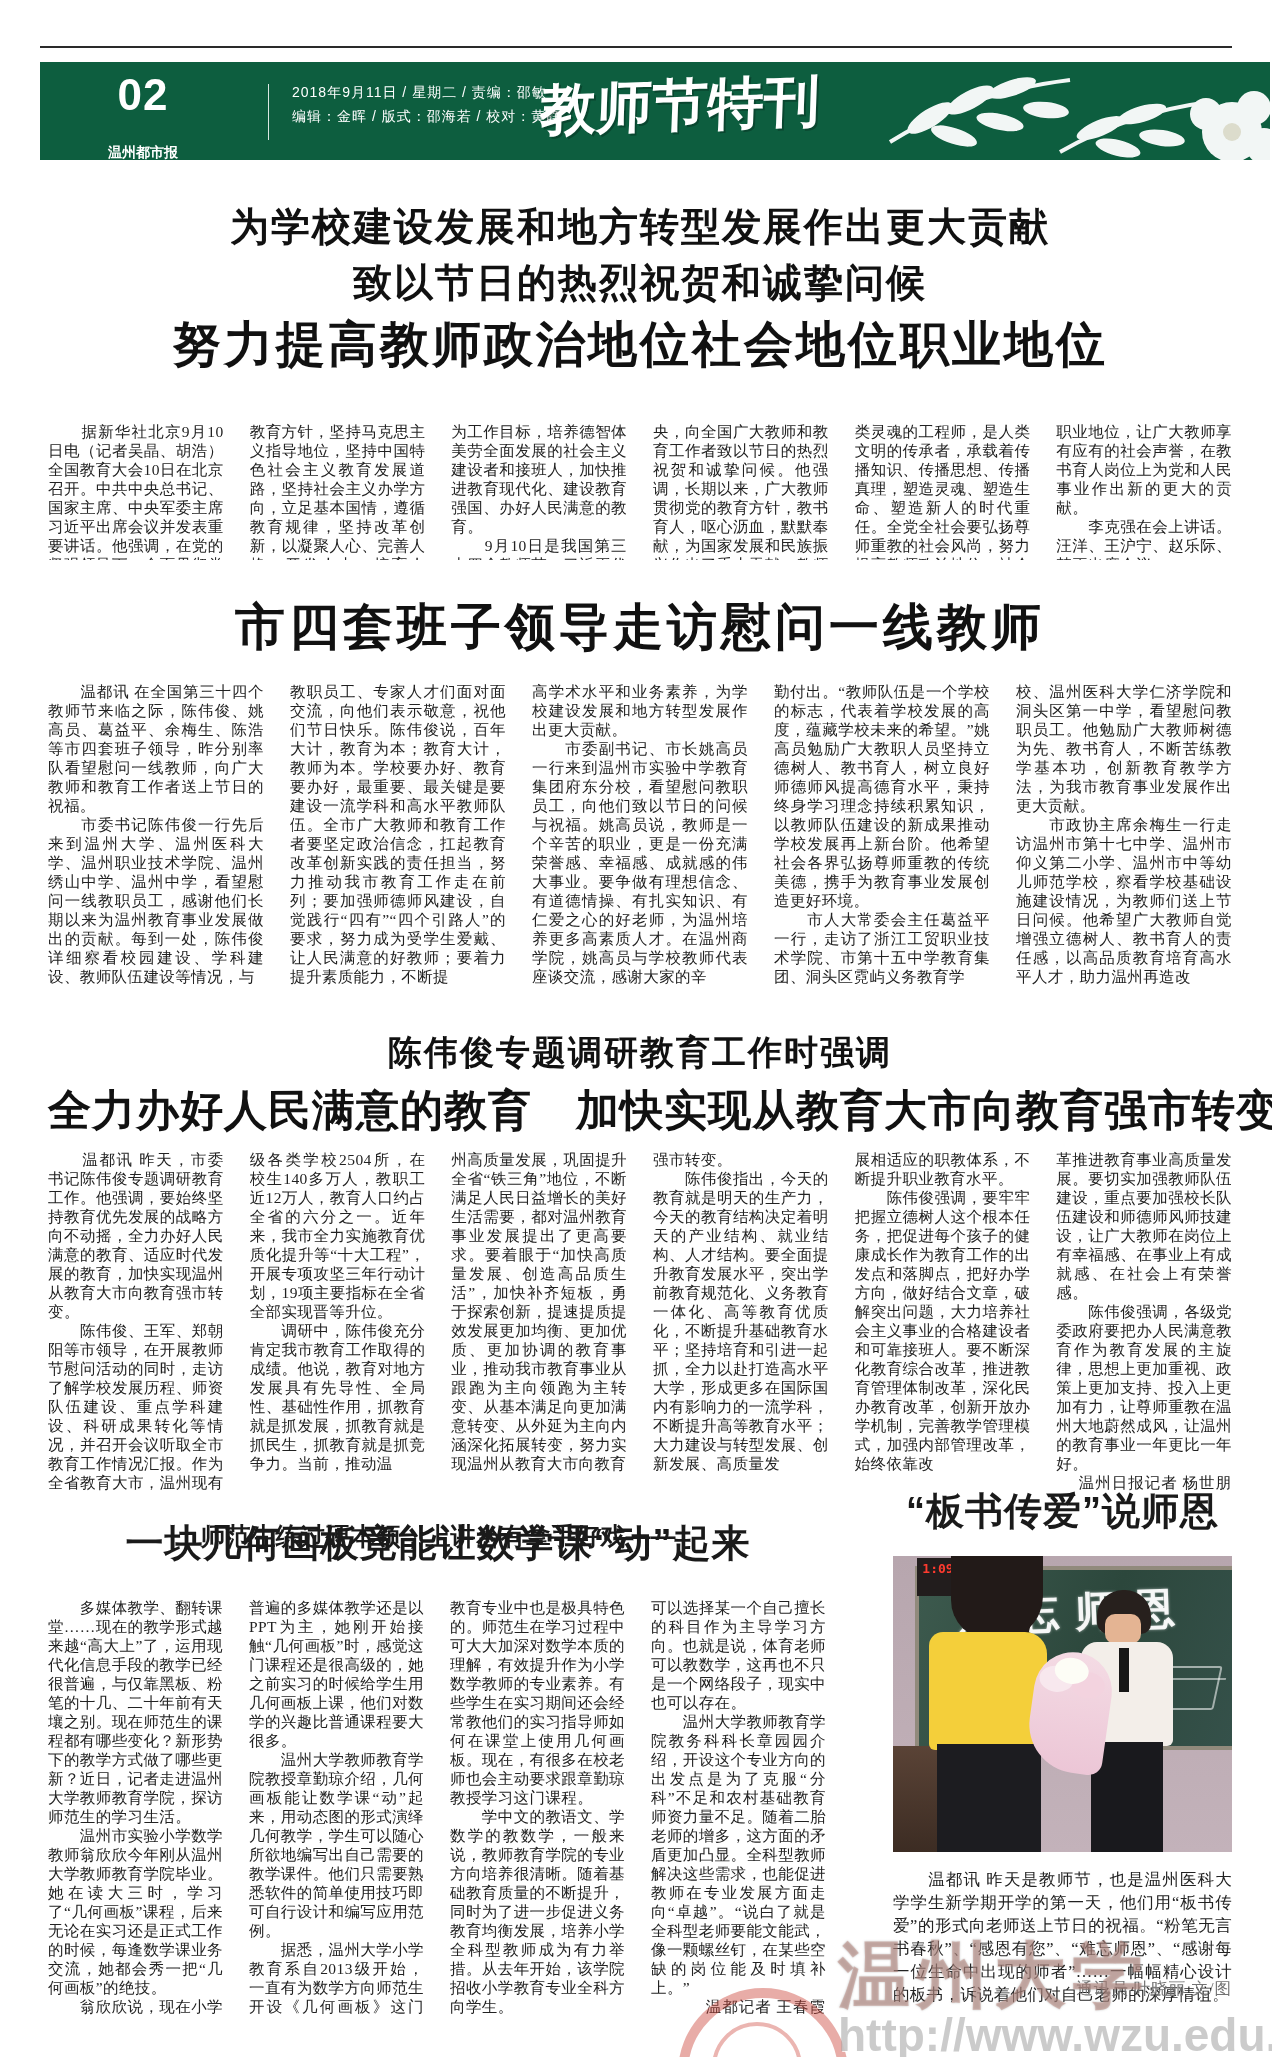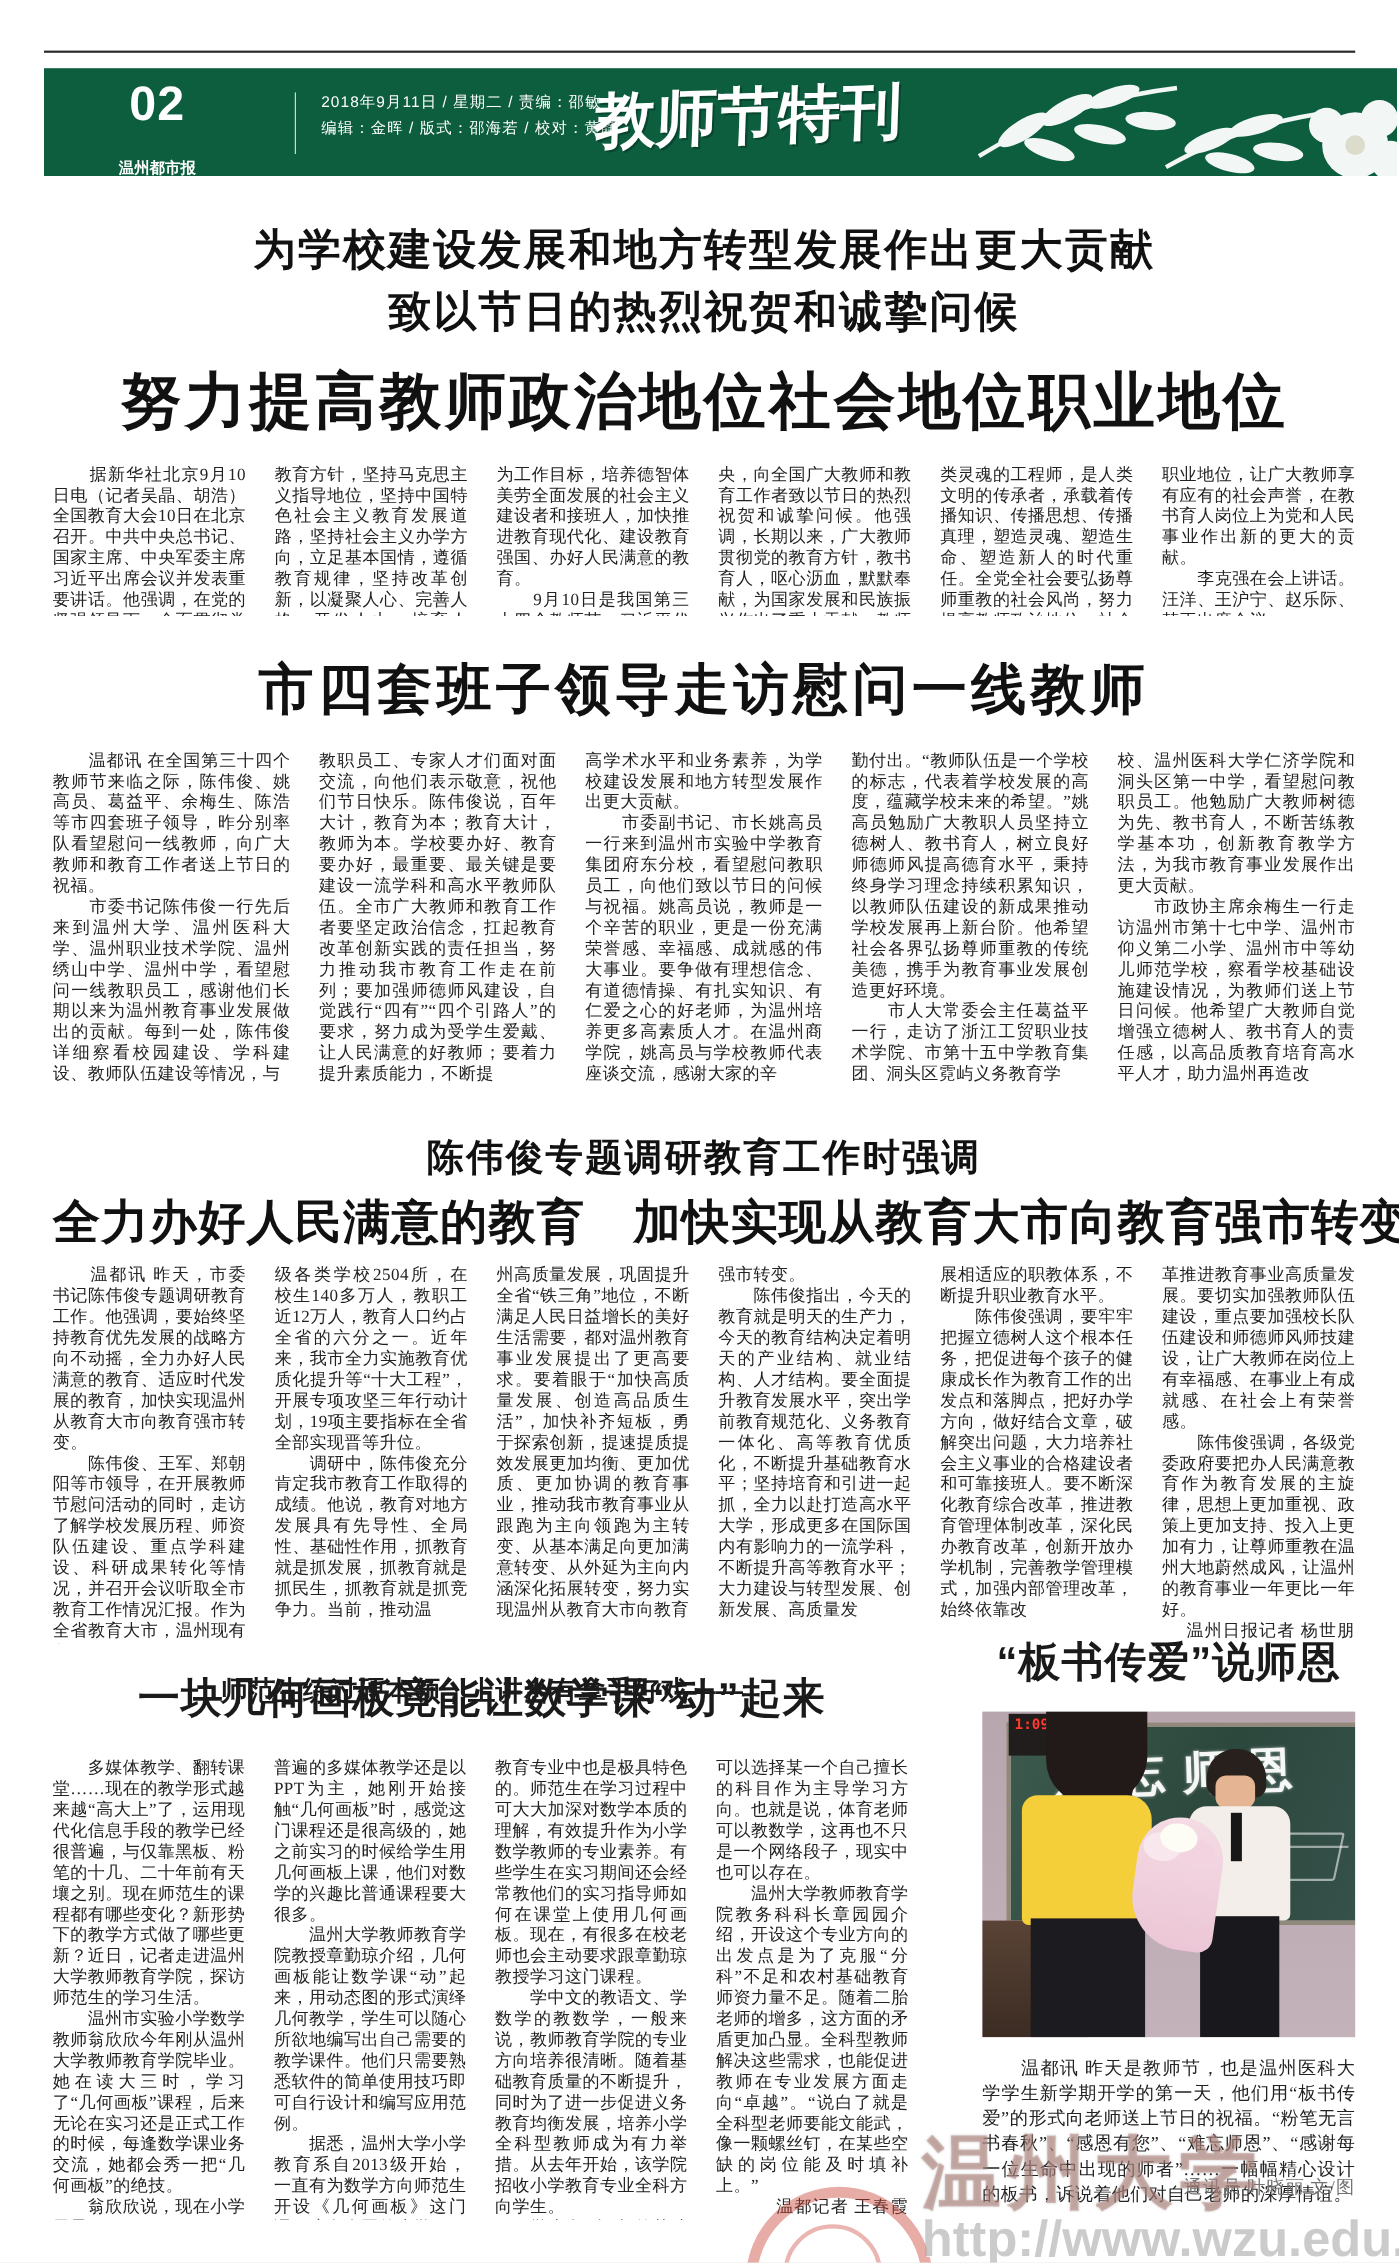--- a/index.html
+++ b/index.html
@@ -17,21 +17,21 @@
   .dateline{left:252px;color:#fff;font-size:14px;font-family:"Liberation Sans", sans-serif;letter-spacing:1px;}
   #banner{left:500px;top:6px;width:300px;color:#fff;font-size:56px;font-weight:900;
           font-family:"Liberation Sans", sans-serif;transform:rotate(-2deg) skewX(-4deg);
           text-shadow:2px 2px 0 rgba(0,0,0,.25);white-space:nowrap;}
   #flora{right:0;top:0;height:98px;}
   
   .hl{left:48px;width:1184px;text-align:center;font-family:"Liberation Sans", sans-serif;
       white-space:nowrap;color:#111;}
   #a1h1{top:200px;font-size:39px;font-weight:600;letter-spacing:2px;}
   #a1h2{top:256px;font-size:39px;font-weight:600;letter-spacing:2px;}
-  #a1h3{top:328px;font-size:56px;font-weight:900;letter-spacing:3px;}
+  #a1h3{top:312px;font-size:49px;font-weight:900;letter-spacing:3px;}
   #a2h{top:594px;font-size:50px;font-weight:900;letter-spacing:4px;}
   #a3h1{top:1030px;font-size:34px;font-weight:600;letter-spacing:2px;}
   #a3h2{top:1082px;font-size:43px;font-weight:900;letter-spacing:1px;}
   #a4kicker{left:48px;width:780px;top:1488px;font-size:25px;font-weight:600;text-align:center;
             font-family:"Liberation Sans", sans-serif;white-space:nowrap;margin-top:32px;}
   #a4h{left:48px;width:780px;top:1518px;font-size:38px;font-weight:900;text-align:center;
        font-family:"Liberation Sans", sans-serif;white-space:nowrap;letter-spacing:1px;}
   #a5h{left:893px;width:339px;top:1486px;font-size:38px;font-weight:900;text-align:center;
        font-family:"Liberation Sans", sans-serif;white-space:nowrap;letter-spacing:1px;}
   

